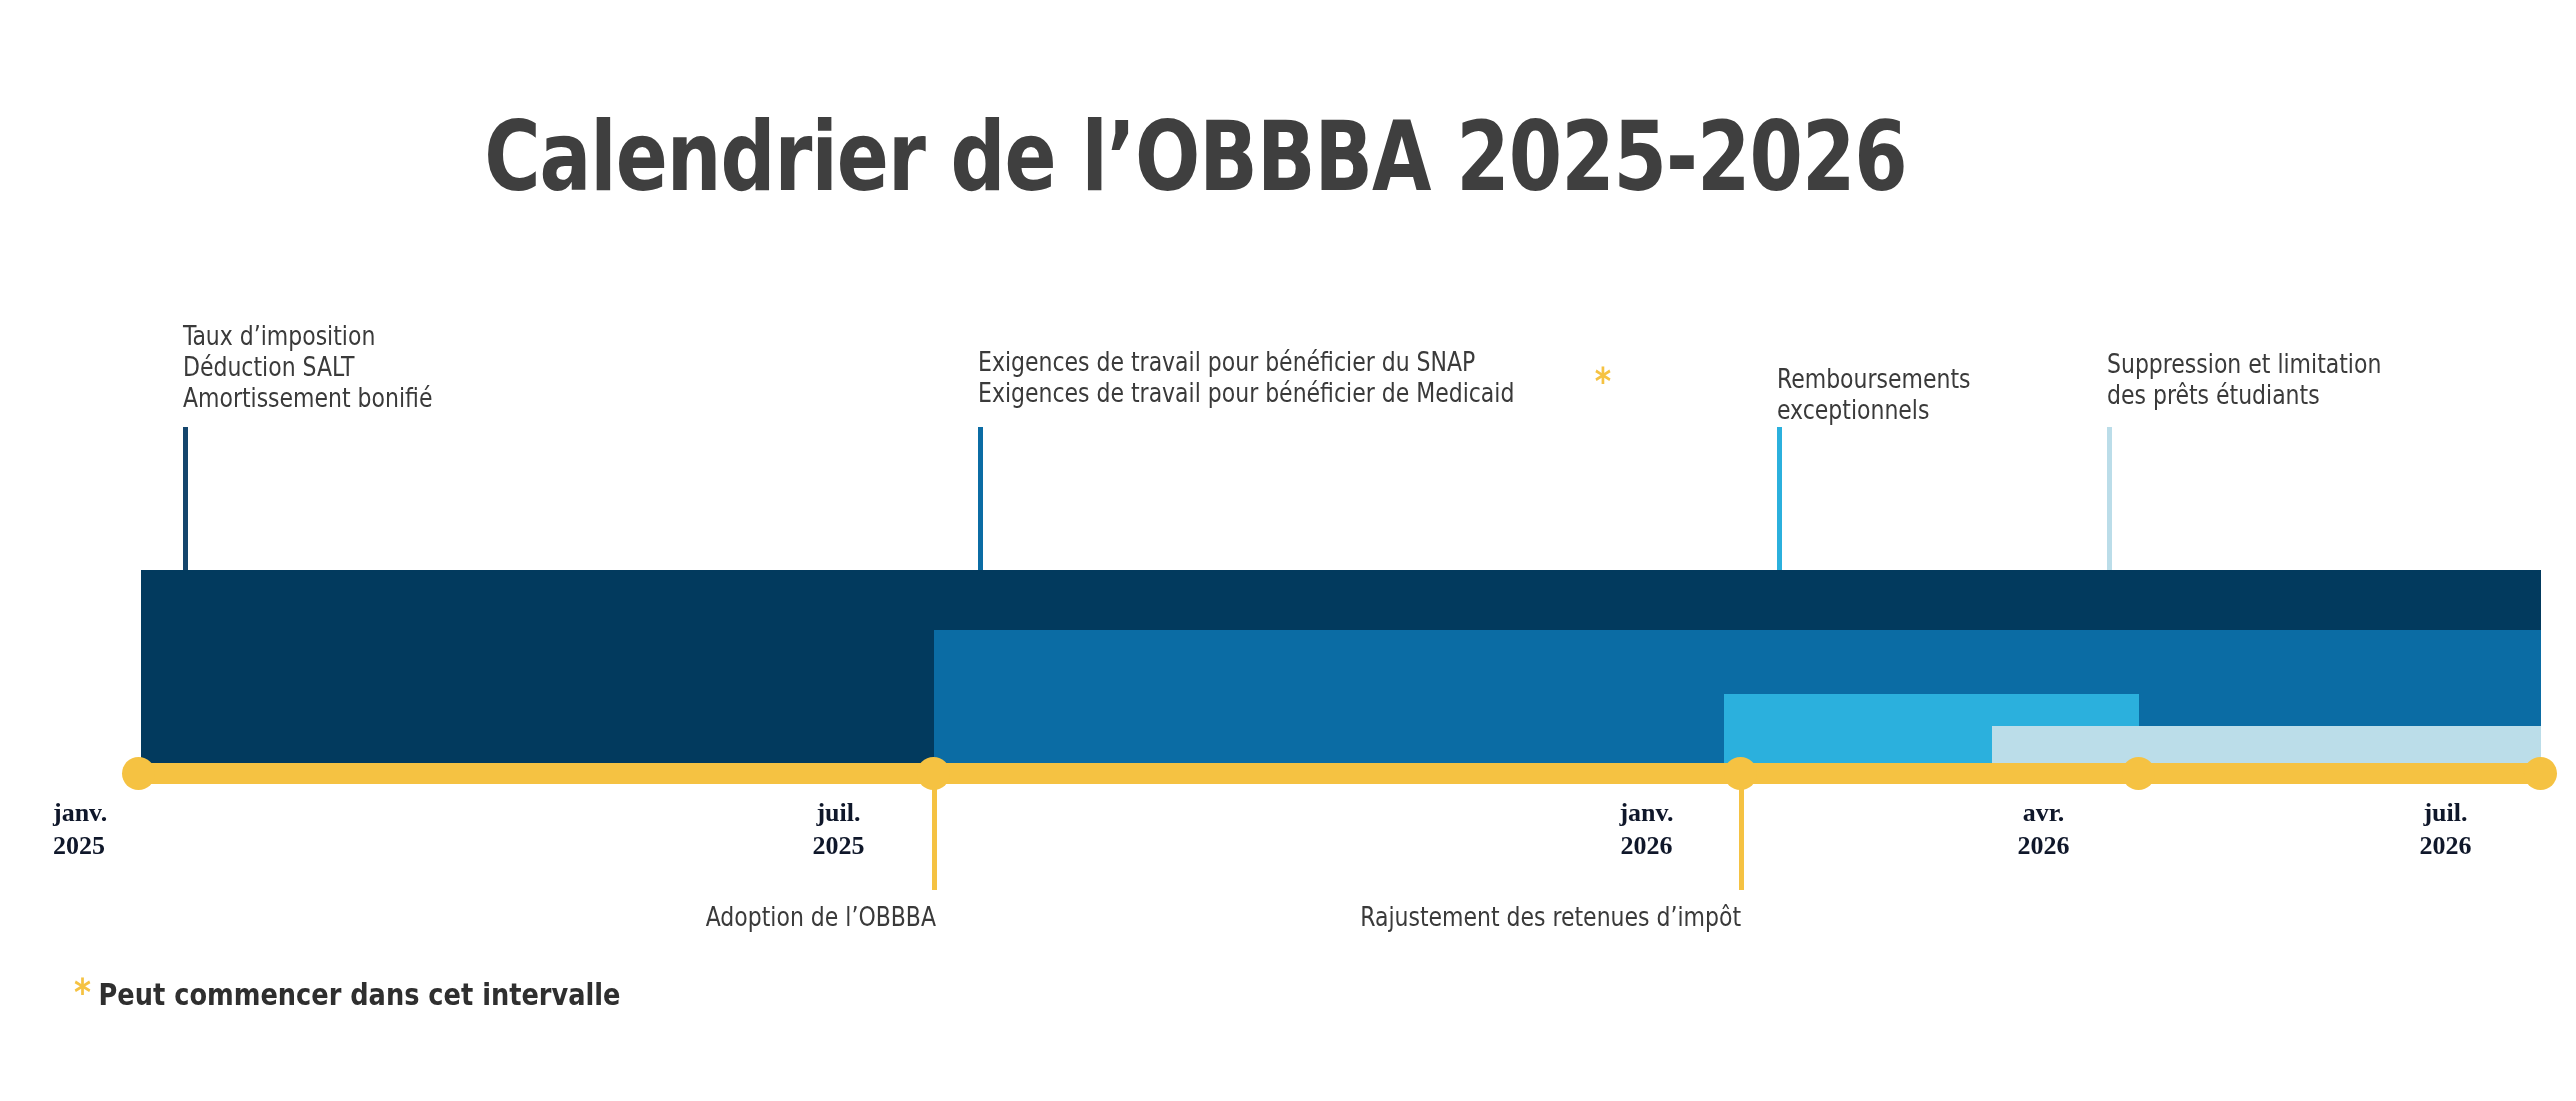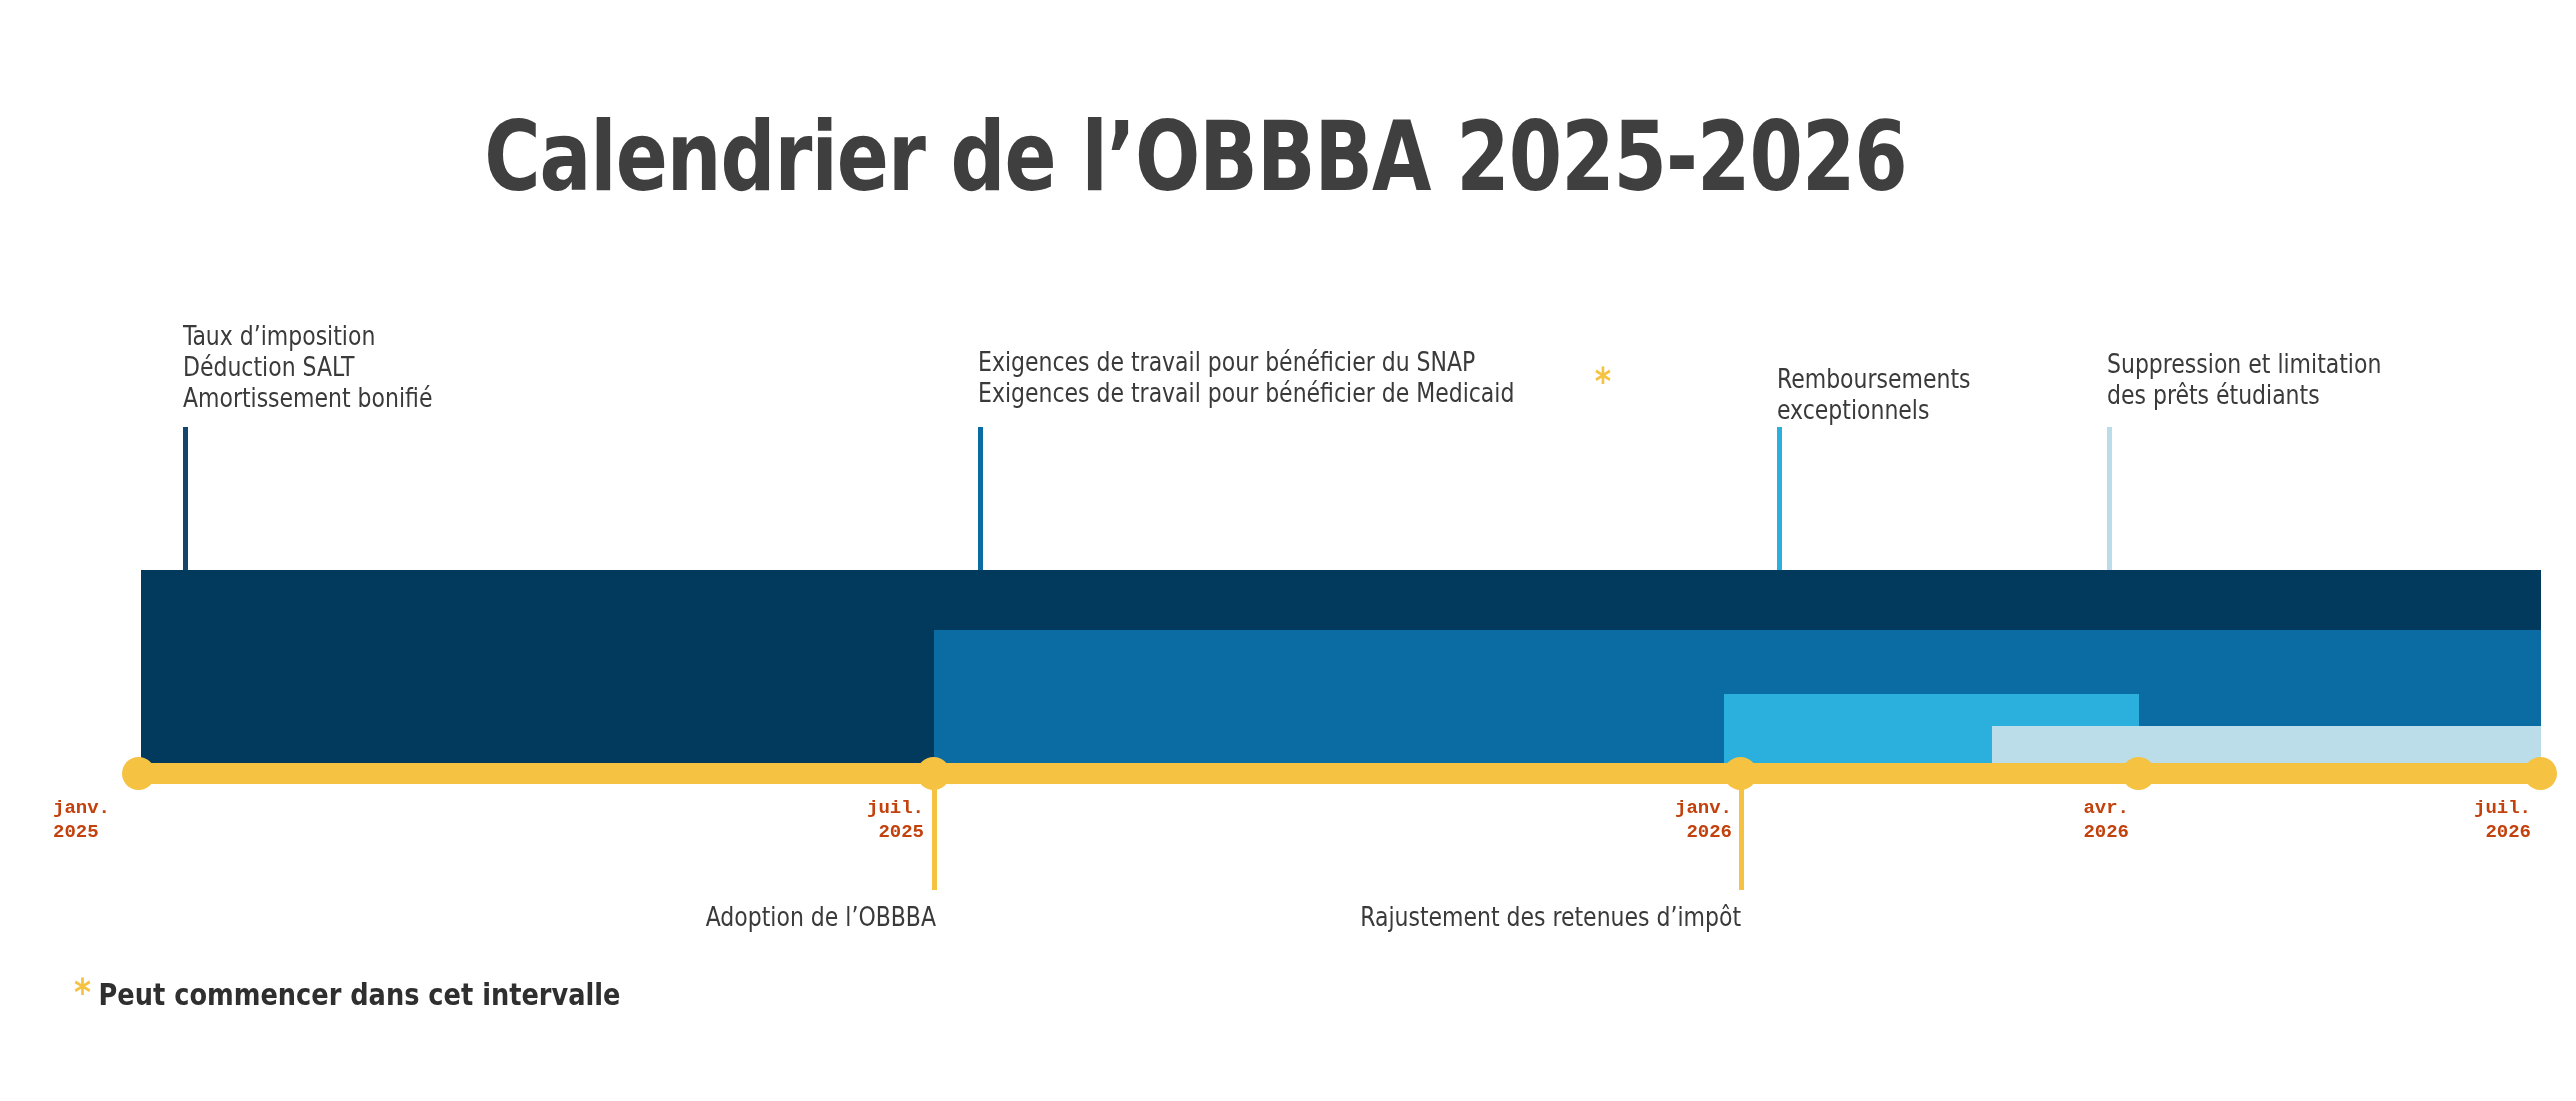--- a/index.html
+++ b/index.html
@@ -89,30 +89,30 @@
   .dropline{
     position:absolute;
     width:5.1px;background:#f5c242;
     margin-left:-2.3px;
   }
 
   
   .tick{
     position:absolute;
     top:796px;
-    font-family:Liberation Mono, monospace;
-    font-size:19px;
-    font-weight:700;
-    color:#c2410c;
+    font-family:Liberation Serif, serif;
+    font-size:26px;
+    font-weight:700;
+    color:#0f172a;
     line-height:1.28;
     white-space:nowrap;
   }
   .tick .m,.tick .y{display:block;}
   .tick.left{text-align:left;}
-  .tick.right{text-align:right;}
+  .tick.right{text-align:center;}
 
   
   .event{
     position:absolute;
     font-family:"DejaVu Sans Condensed","Liberation Sans",sans-serif;
     font-size:26px;
     color:#3a3a3a;
     white-space:nowrap;
     transform:scaleX(0.94);
   }

